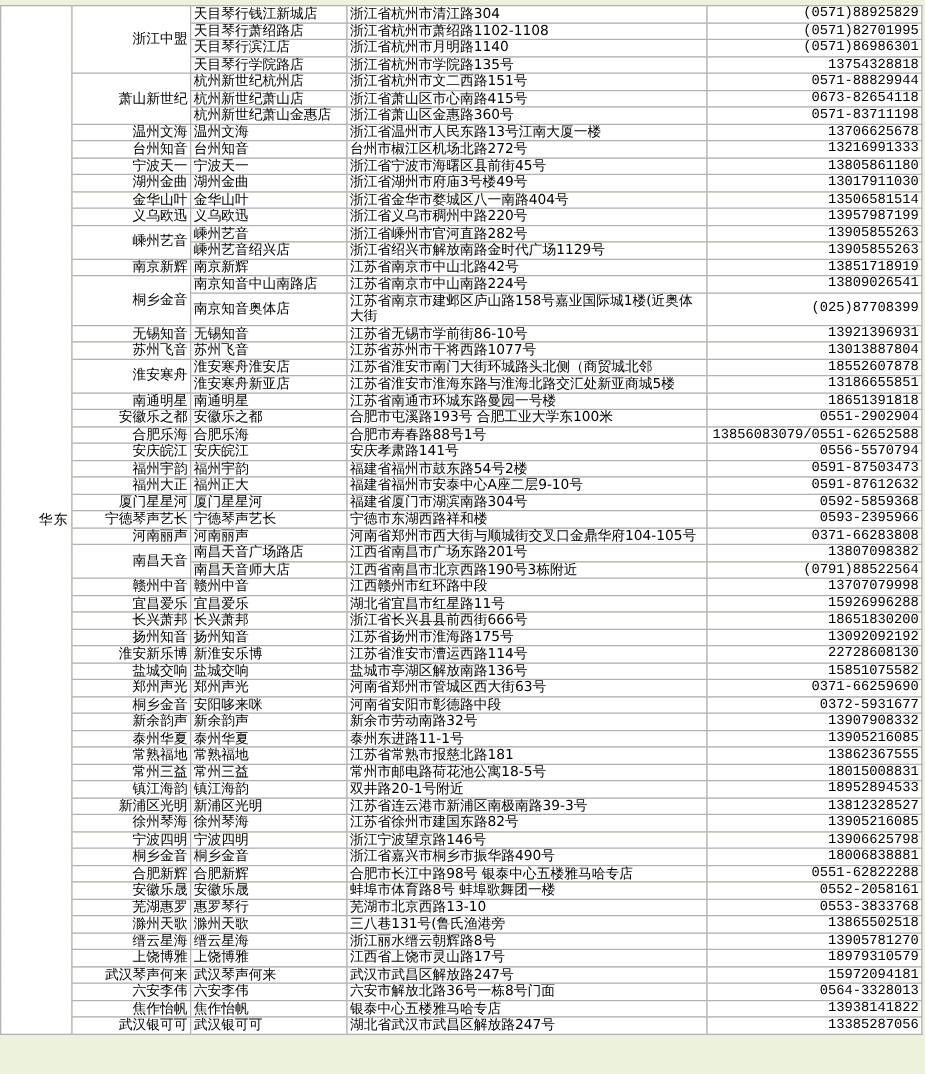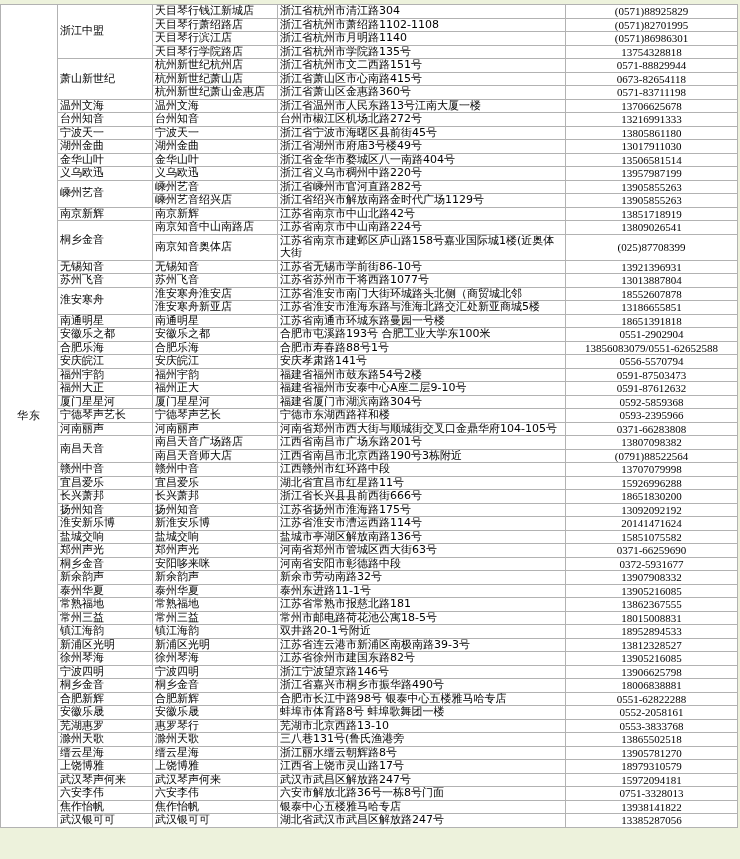--- a/index.html
+++ b/index.html
@@ -36,34 +36,34 @@
     padding: 0 2px;
     color: #000;
     vertical-align: middle;
     word-break: break-all;
     overflow: hidden;
   }
   td.region-cell {
     border: none;
     border-right: 1px solid #b2b2b2;
     background: transparent;
-    text-align: center;
+    text-align: right;
     font-size: 12px;
     letter-spacing: 1px;
   }
   td.dealer-cell {
-    text-align: left;
+    text-align: right;
   }
   td.store-cell, td.address-cell {
     text-align: left;
   }
   td.phone-cell {
-    text-align: center;
+    text-align: right;
     padding-left: 4px;
-    font-family: Liberation Serif, serif;
+    font-family: Liberation Mono, monospace;
     font-size: 10.5px;
   }
 </style>
 </head>
 <body>
 
 <div class="page">
   <table class="grid">
     <colgroup>
       <col class="c-region">
@@ -284,21 +284,21 @@
         <tr>
           <td class="dealer-cell">扬州知音</td>
           <td class="store-cell">扬州知音</td>
           <td class="address-cell">江苏省扬州市淮海路175号</td>
           <td class="phone-cell">13092092192</td>
         </tr>
         <tr>
           <td class="dealer-cell">淮安新乐博</td>
           <td class="store-cell">新淮安乐博</td>
           <td class="address-cell">江苏省淮安市漕运西路114号</td>
-          <td class="phone-cell">20141471624</td>
+          <td class="phone-cell">22728608130</td>
         </tr>
         <tr>
           <td class="dealer-cell">盐城交响</td>
           <td class="store-cell">盐城交响</td>
           <td class="address-cell">盐城市亭湖区解放南路136号</td>
           <td class="phone-cell">15851075582</td>
         </tr>
         <tr>
           <td class="dealer-cell">郑州声光</td>
           <td class="store-cell">郑州声光</td>
@@ -404,21 +404,21 @@
         <tr>
           <td class="dealer-cell">武汉琴声何来</td>
           <td class="store-cell">武汉琴声何来</td>
           <td class="address-cell">武汉市武昌区解放路247号</td>
           <td class="phone-cell">15972094181</td>
         </tr>
         <tr>
           <td class="dealer-cell">六安李伟</td>
           <td class="store-cell">六安李伟</td>
           <td class="address-cell">六安市解放北路36号一栋8号门面</td>
-          <td class="phone-cell">0751-3328013</td>
+          <td class="phone-cell">0564-3328013</td>
         </tr>
         <tr>
           <td class="dealer-cell">焦作怡帆</td>
           <td class="store-cell">焦作怡帆</td>
           <td class="address-cell">银泰中心五楼雅马哈专店</td>
           <td class="phone-cell">13938141822</td>
         </tr>
         <tr>
           <td class="dealer-cell">武汉银可可</td>
           <td class="store-cell">武汉银可可</td>

